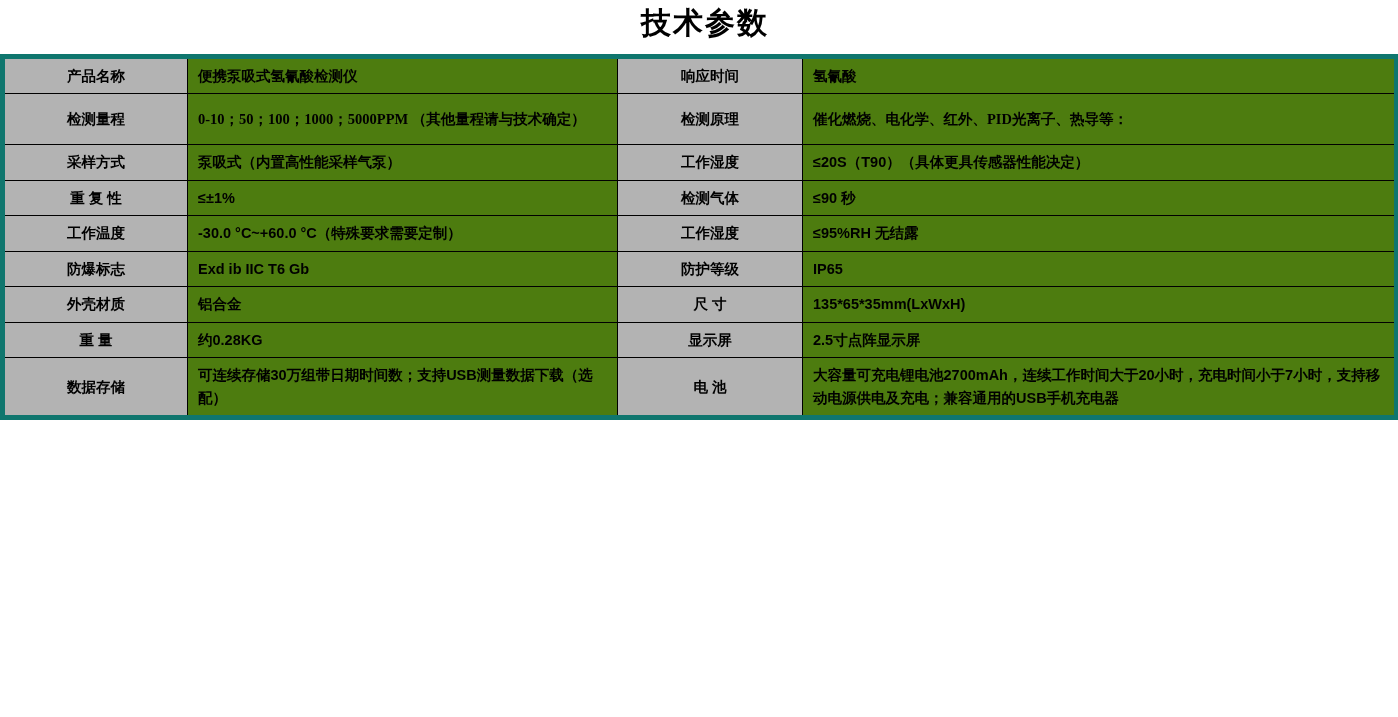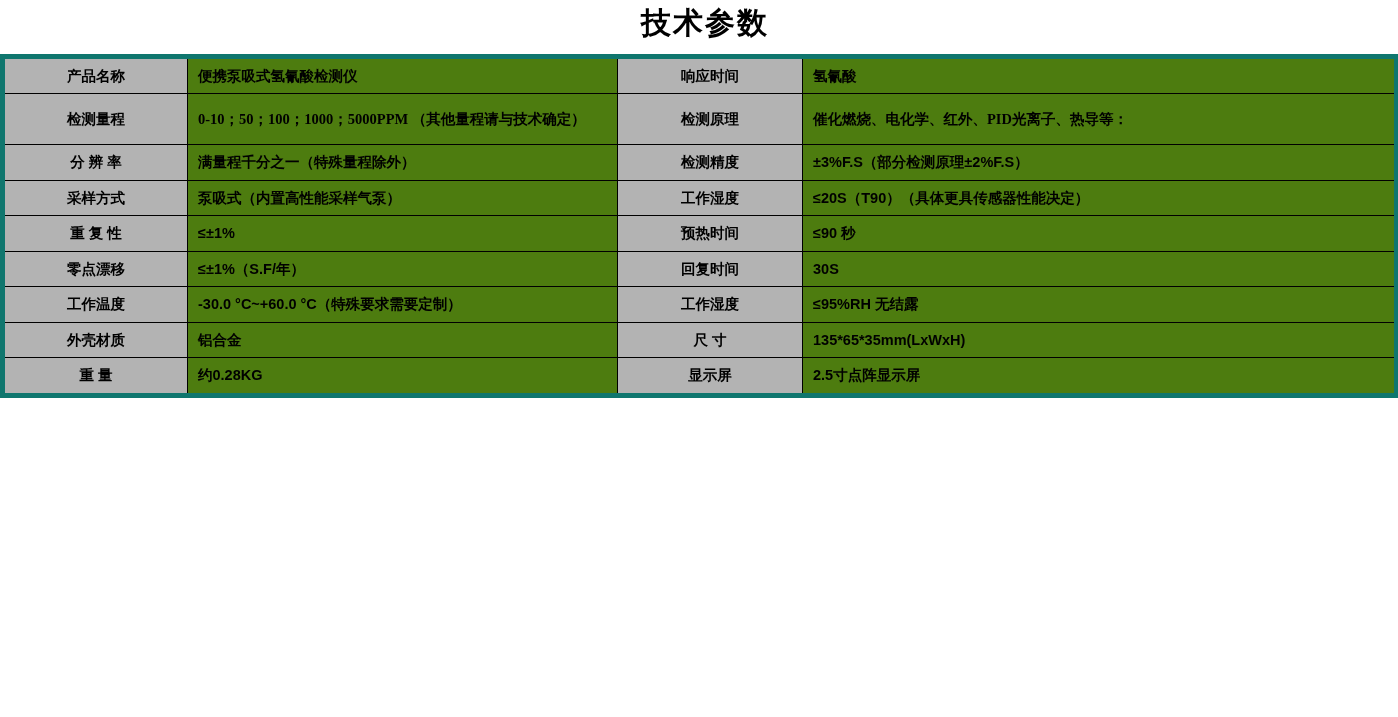--- a/index.html
+++ b/index.html
@@ -71,55 +71,55 @@
       <td class="label">响应时间</td>
       <td class="value">氢氰酸</td>
     </tr>
     <tr class="r-tall">
       <td class="label">检测量程</td>
       <td class="value">0-10；50；100；1000；5000PPM （其他量程请与技术确定）</td>
       <td class="label">检测原理</td>
       <td class="value">催化燃烧、电化学、红外、PID光离子、热导等：</td>
     </tr>
     <tr>
-      <td class="label">分 辨 率</td>
-      <td class="value">满量程千分之一（特殊量程除外）</td>
-      <td class="label">检测精度</td>
-      <td class="value">±3%F.S（部分检测原理±2%F.S）</td>
-    </tr>
-    <tr>
       <td class="label">采样方式</td>
       <td class="value">泵吸式（内置高性能采样气泵）</td>
       <td class="label">工作湿度</td>
       <td class="value">≤20S（T90）（具体更具传感器性能决定）</td>
     </tr>
     <tr>
       <td class="label">重 复 性</td>
       <td class="value">≤±1%</td>
-      <td class="label">预热时间</td>
+      <td class="label">检测气体</td>
       <td class="value">≤90 秒</td>
-    </tr>
-    <tr>
-      <td class="label">零点漂移</td>
-      <td class="value">≤±1%（S.F/年）</td>
-      <td class="label">回复时间</td>
-      <td class="value">30S</td>
     </tr>
     <tr>
       <td class="label">工作温度</td>
       <td class="value">-30.0 °C~+60.0 °C（特殊要求需要定制）</td>
       <td class="label">工作湿度</td>
       <td class="value">≤95%RH 无结露</td>
+    </tr>
+    <tr>
+      <td class="label">防爆标志</td>
+      <td class="value">Exd ib IIC T6 Gb</td>
+      <td class="label">防护等级</td>
+      <td class="value">IP65</td>
     </tr>
     <tr>
       <td class="label">外壳材质</td>
       <td class="value">铝合金</td>
       <td class="label">尺  寸</td>
       <td class="value">135*65*35mm(LxWxH)</td>
     </tr>
     <tr>
       <td class="label">重   量</td>
       <td class="value">约0.28KG</td>
       <td class="label">显示屏</td>
       <td class="value">2.5寸点阵显示屏</td>
     </tr>
+    <tr>
+      <td class="label">数据存储</td>
+      <td class="value">可连续存储30万组带日期时间数；支持USB测量数据下载（选配）</td>
+      <td class="label">电  池</td>
+      <td class="value">大容量可充电锂电池2700mAh，连续工作时间大于20小时，充电时间小于7小时，支持移动电源供电及充电；兼容通用的USB手机充电器</td>
+    </tr>
   </tbody>
 </table>
 
 </body></html>

